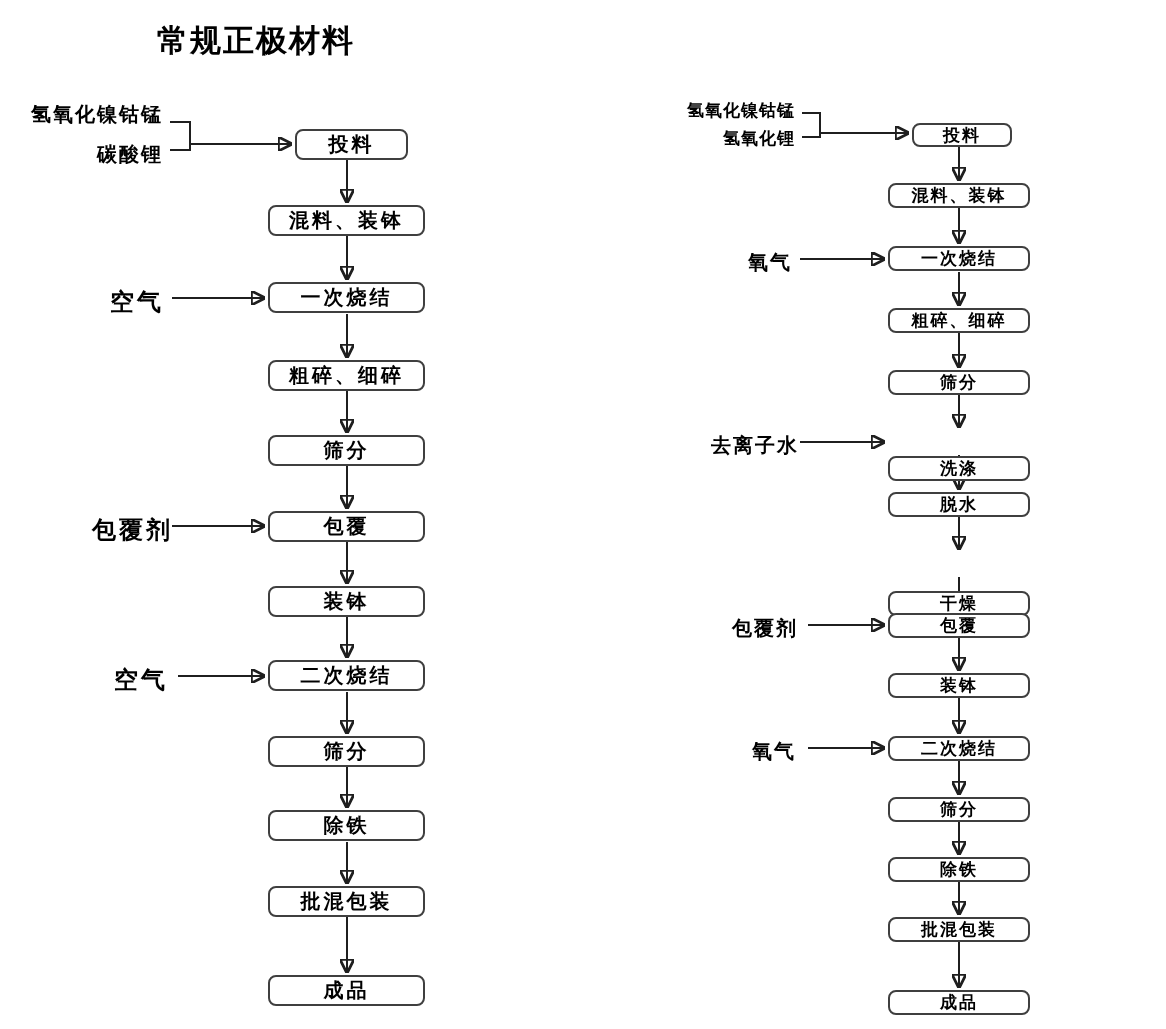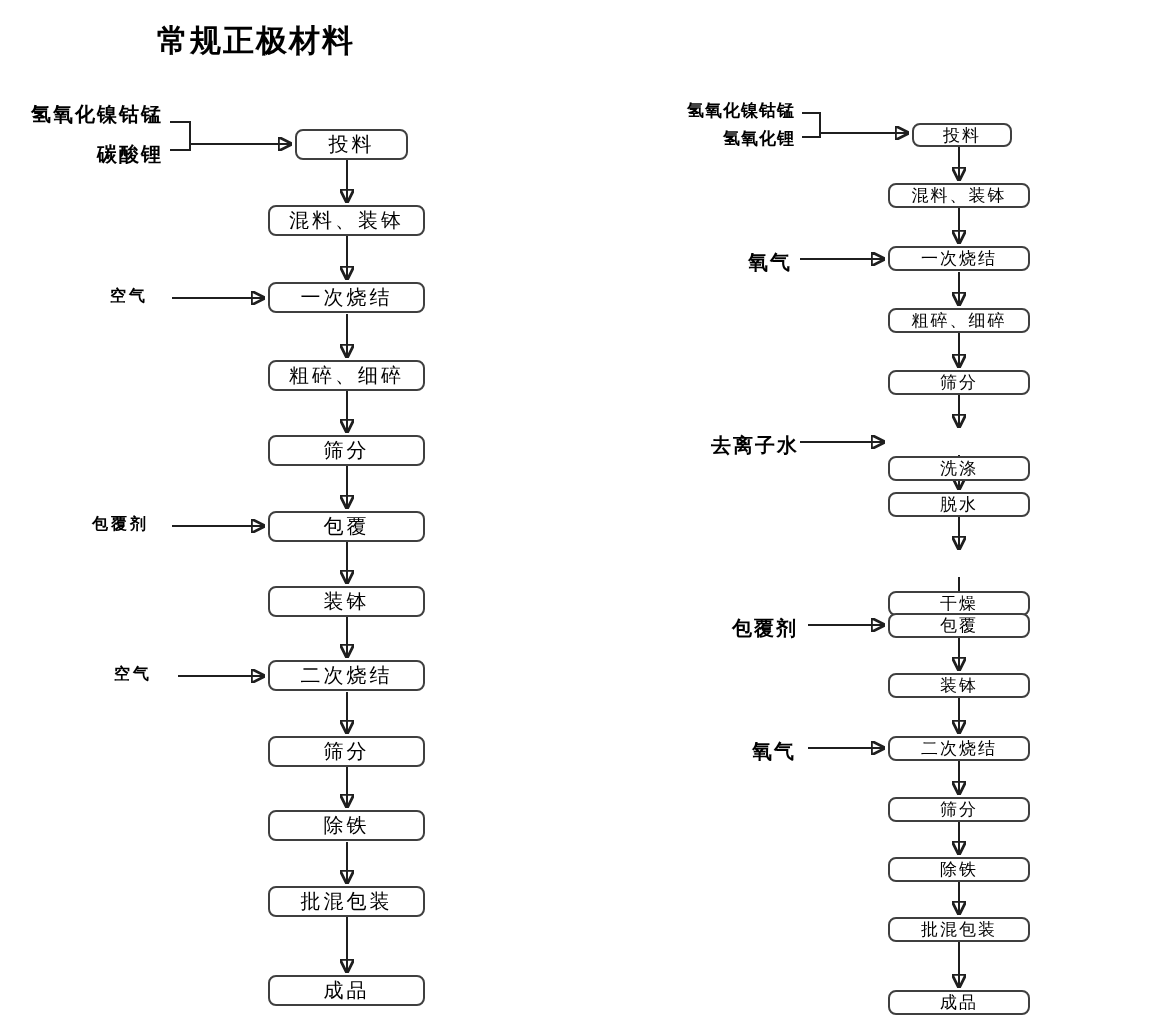--- a/index.html
+++ b/index.html
@@ -11,28 +11,28 @@
   .wires line,.wires path{stroke:#1f1f1f;stroke-width:2;fill:none;}
   .wires .arrow{marker-end:url(#ah);}
   .title{
     position:absolute;font-weight:bold;font-size:31px;letter-spacing:2px;
     text-align:right;white-space:nowrap;
   }
   .box{
     position:absolute;box-sizing:border-box;background:#fff;
     border:2px solid #3f3f3f;border-radius:8px;
     display:flex;align-items:center;justify-content:center;
-    font-weight:normal;white-space:nowrap;
+    font-weight:bold;white-space:nowrap;
   }
   .box.l{left:268px;width:157px;height:31px;font-size:20px;letter-spacing:3px;}
   .box.r{left:888px;width:142px;height:25px;font-size:17px;letter-spacing:2px;}
   .lbl{position:absolute;font-weight:bold;white-space:nowrap;}
   .inp.l{font-size:20px;letter-spacing:2px;left:12px;width:151px;text-align:right;}
   .inp.r{font-size:17px;letter-spacing:1px;left:650px;width:145px;text-align:right;}
-  .side.l{font-size:16px;letter-spacing:3px;}
+  .side.l{font-size:24px;letter-spacing:3px;}
   .side.r{font-size:20px;letter-spacing:2px;}
 </style>
 </head>
 <body>
 
 <div class="stage">
 
   <svg class="wires" width="1166" height="1029" viewBox="0 0 1166 1029">
     <defs>
       <marker id="ah" viewBox="0 0 10 10" refX="9" refY="5" markerWidth="7" markerHeight="7" orient="auto">

